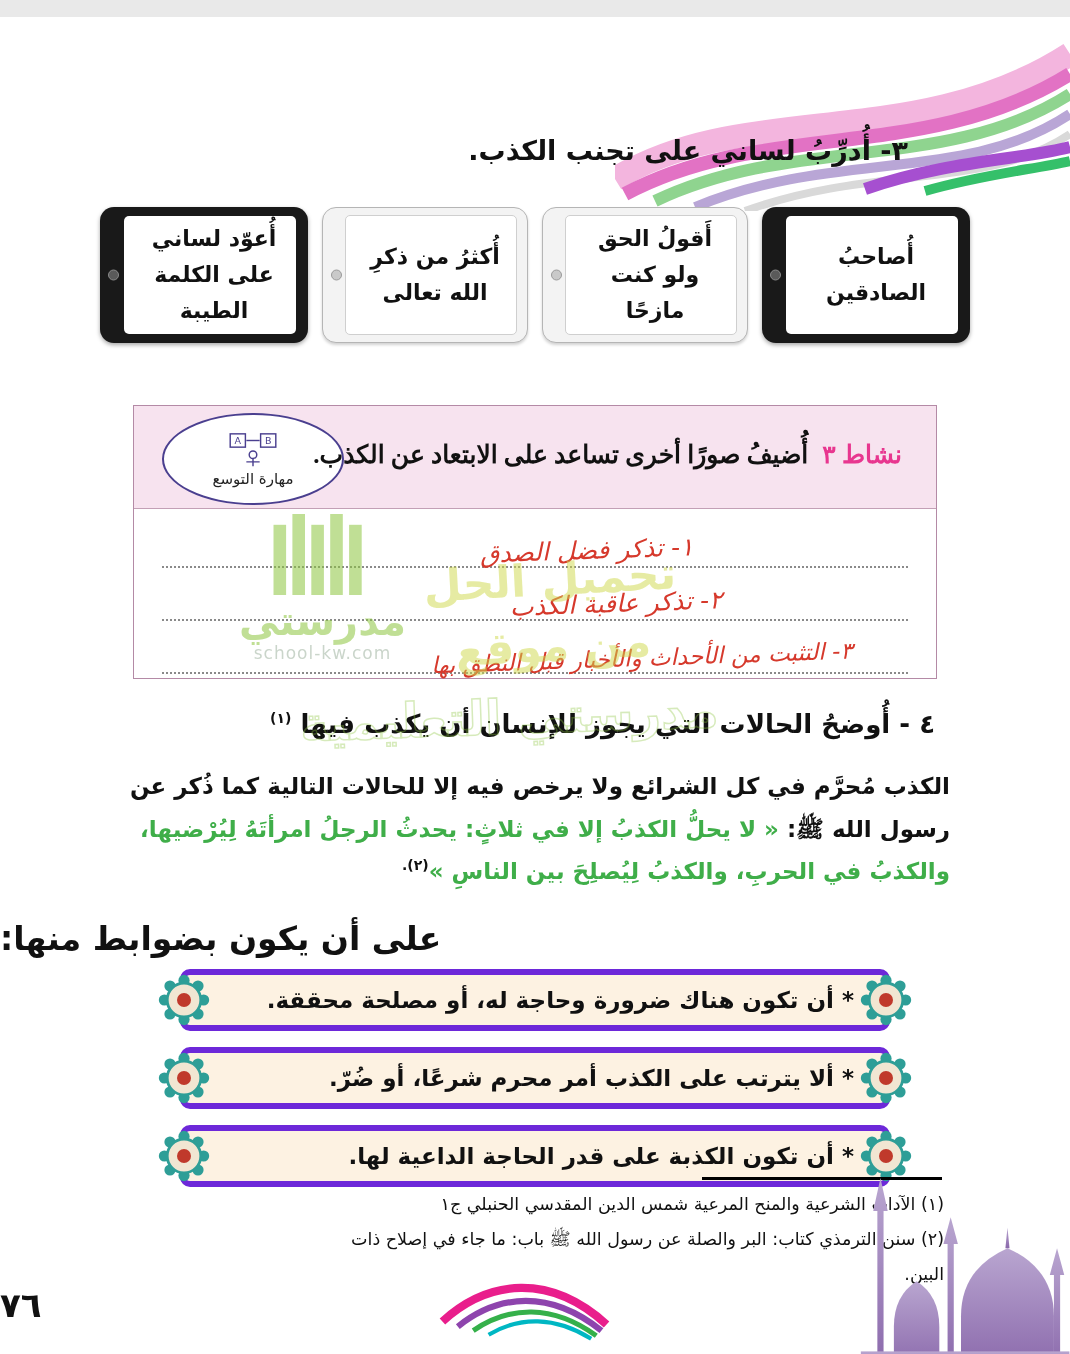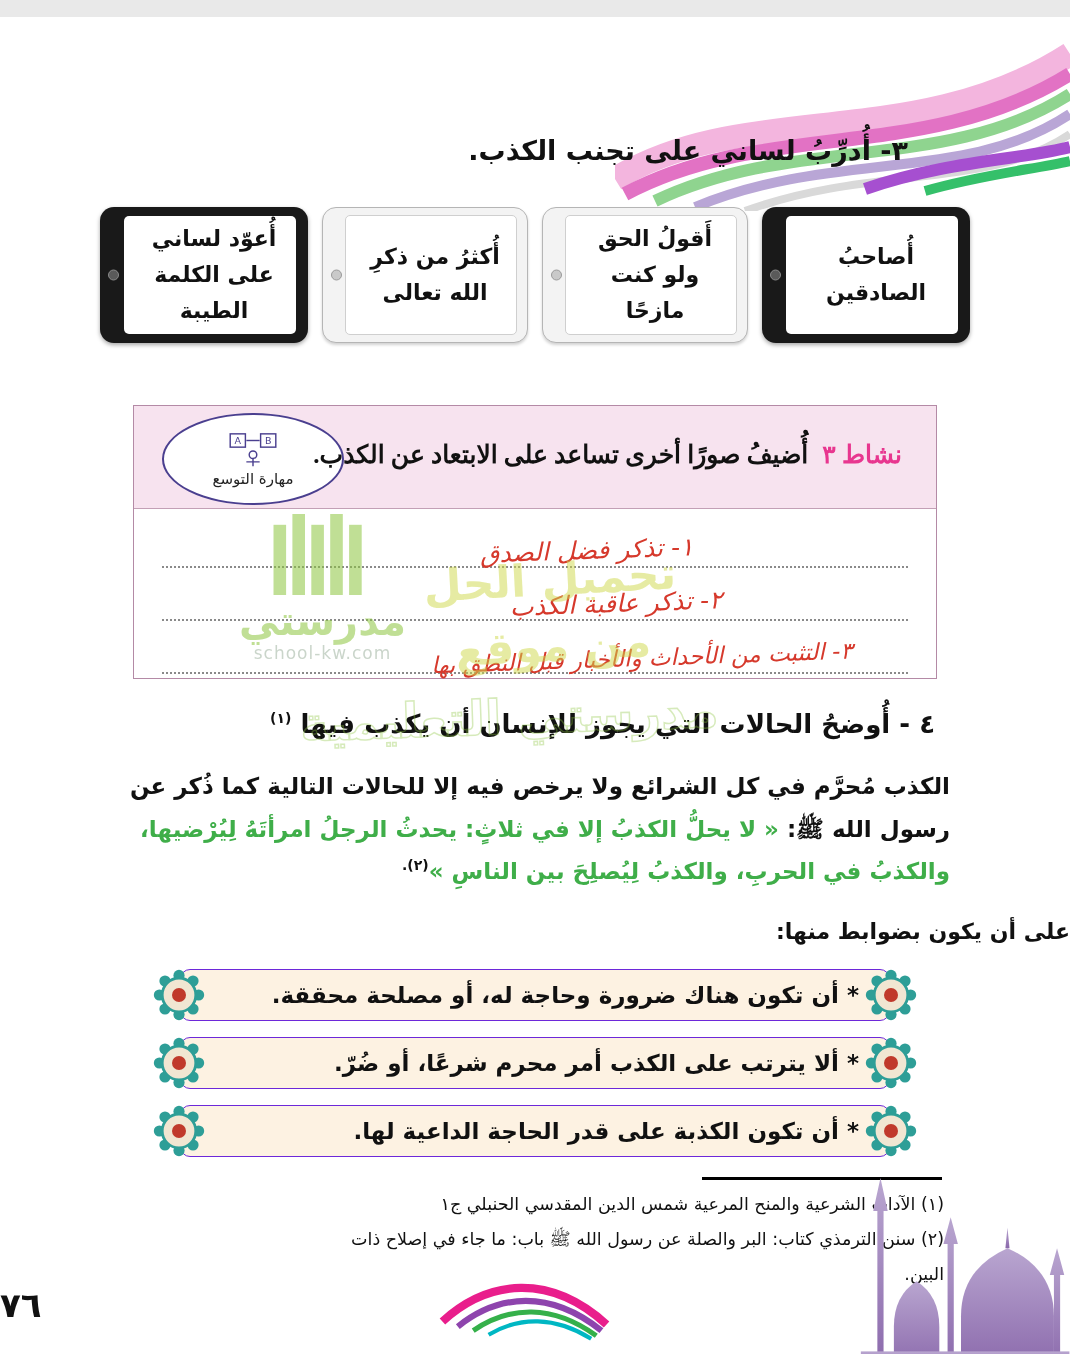--- a/index.html
+++ b/index.html
@@ -76,25 +76,25 @@
               color:transparent;-webkit-text-stroke:1.5px #8dc63f;transform:rotate(-2deg);}
   
   .h4{position:absolute;top:692px;right:135px;font-size:26px;font-weight:bold;}
   .h4 sup{font-size:14px;}
   .para{
     position:absolute;top:748px;right:120px;left:84px;
     font-size:23px;font-weight:bold;line-height:1.85;text-align:right;
   }
   .para .green{color:#3fae49;}
   .para sup{font-size:14px;}
-  .cond-intro{position:absolute;top:902px;left:0;right:0;text-align:right;
-              font-size:22px;font-weight:bold;}
+  .cond-intro{position:absolute;top:902px;left:0;right:0;text-align:left;
+              font-size:33px;font-weight:bold;}
   .conds{position:absolute;top:952px;right:180px;left:180px;display:flex;flex-direction:column;gap:16px;}
   .cond{
-    position:relative;height:50px;background:#fdf2e2;border:1px solid #6d28d9;border-radius:10px;
+    position:relative;height:50px;background:#fdf2e2;border:6px solid #6d28d9;border-radius:10px;
     display:flex;align-items:center;padding:0 30px;
     font-size:23px;font-weight:bold;
   }
   .orn{position:absolute;top:50%;width:56px;height:56px;transform:translateY(-50%);}
   .orn.r{right:-30px;} .orn.l{left:-30px;}
   
   .fn-divider{position:absolute;top:1160px;right:128px;width:240px;height:2.5px;background:#000;}
   .footnotes{position:absolute;top:1170px;right:126px;width:600px;
              font-size:17.5px;line-height:2;text-align:right;}
   

